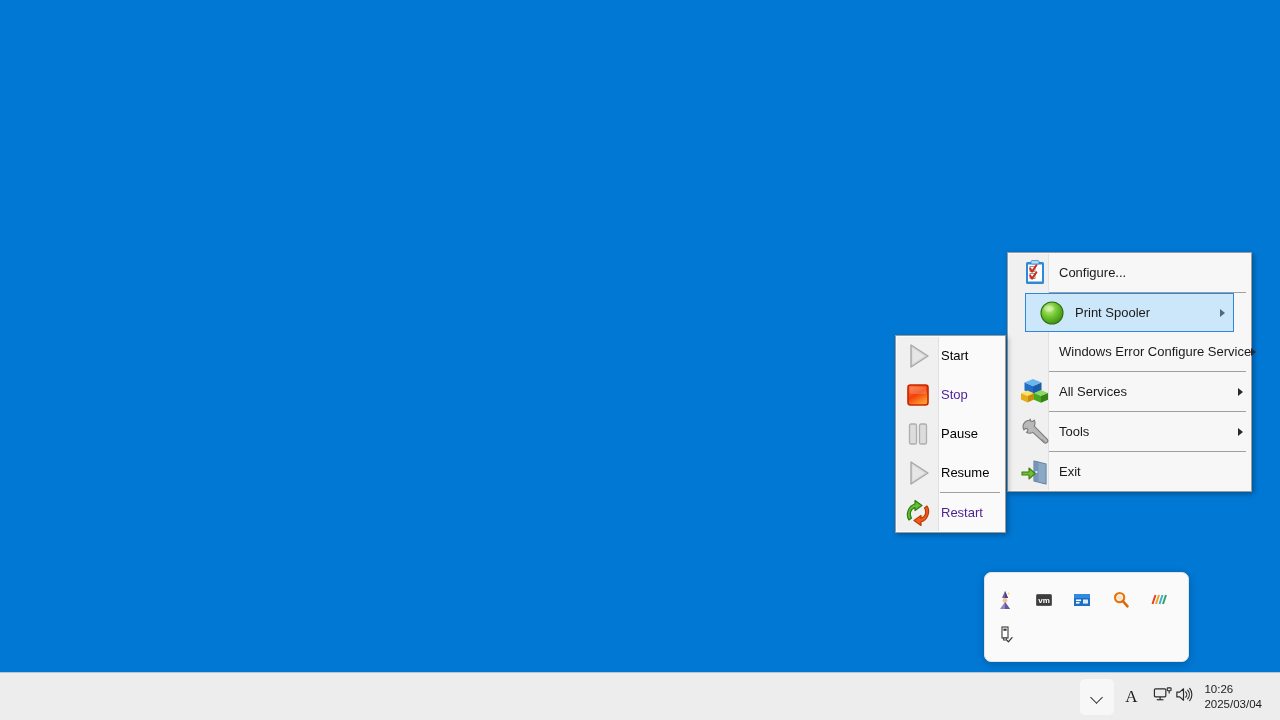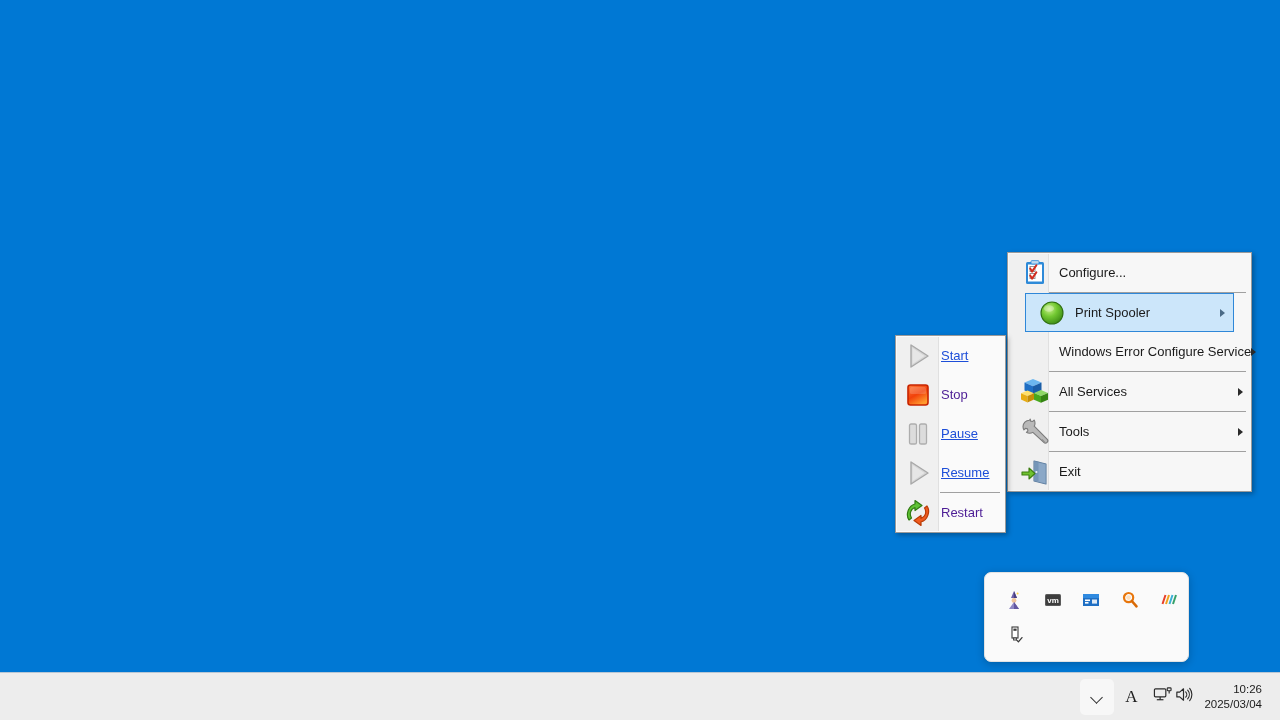--- a/index.html
+++ b/index.html
@@ -41,41 +41,41 @@
     width: 12px; height: 12px; position: relative;
   }
   .chev::before {
     content: ""; position: absolute; left: 1px; top: 2px;
     width: 8px; height: 8px;
     border-right: 1.4px solid #2b2b2b; border-bottom: 1.4px solid #2b2b2b;
     transform: rotate(45deg);
   }
   .ime-glyph { font-size: 17px; color: #1b1b1b; font-family: "Liberation Serif", serif; }
   #clock {
-    display: flex; flex-direction: column; align-items: flex-end;
+    display: flex; flex-direction: column; align-items: flex-start;
     justify-content: center; height: 40px;
     font-size: 11.5px; color: #1b1b1b; line-height: 15px;
     padding: 0 10px 0 6px; border-radius: 5px;
   }
 
   
   #tray-flyout {
     position: absolute; left: 984px; top: 572px; width: 205px; height: 90px;
     background: #fafafa;
     border: 1px solid #e2e2e2;
     border-radius: 7px;
     box-shadow: 0 2px 9px rgba(0,0,0,0.22);
     padding: 10px 0 0 0;
   }
   .tray-row {
     display: flex; align-items: center; height: 34px; padding-left: 10px;
   }
   .tray-cell {
     width: 40px; height: 32px;
-    display: flex; align-items: center; justify-content: center;
+    display: flex; align-items: center; justify-content: flex-start;
   }
 
   
   #svc-menu {
     position: absolute; left: 1007px; top: 252px; width: 245px;
     background: #f7f7f7;
     border: 1px solid #9a9a9a;
     box-shadow: 2px 2px 5px rgba(0,0,0,0.30);
   }
   #svc-menu .gutter {
@@ -135,21 +135,21 @@
   .smi {
     position: relative; display: flex; align-items: center; height: 39px;
     z-index: 2;
   }
   .smi .ic {
     width: 43px; min-width: 43px; height: 39px;
     display: flex; align-items: center; justify-content: center;
     position: relative; z-index: 3;
   }
   .smi .lbl { font-size: 13px; color: #4c1d95; padding-left: 2px; }
-  .smi.disabled .lbl { color: #1d4ed8; text-decoration: underline; }
+  .smi.disabled .lbl { color: #000000; }
   .ssep {
     height: 1px; background: #a0a0a0; margin-left: 44px; margin-right: 5px;
     position: relative; z-index: 2;
   }
 </style>
 </head>
 <body>
 
 <div id="desktop"></div>
 

